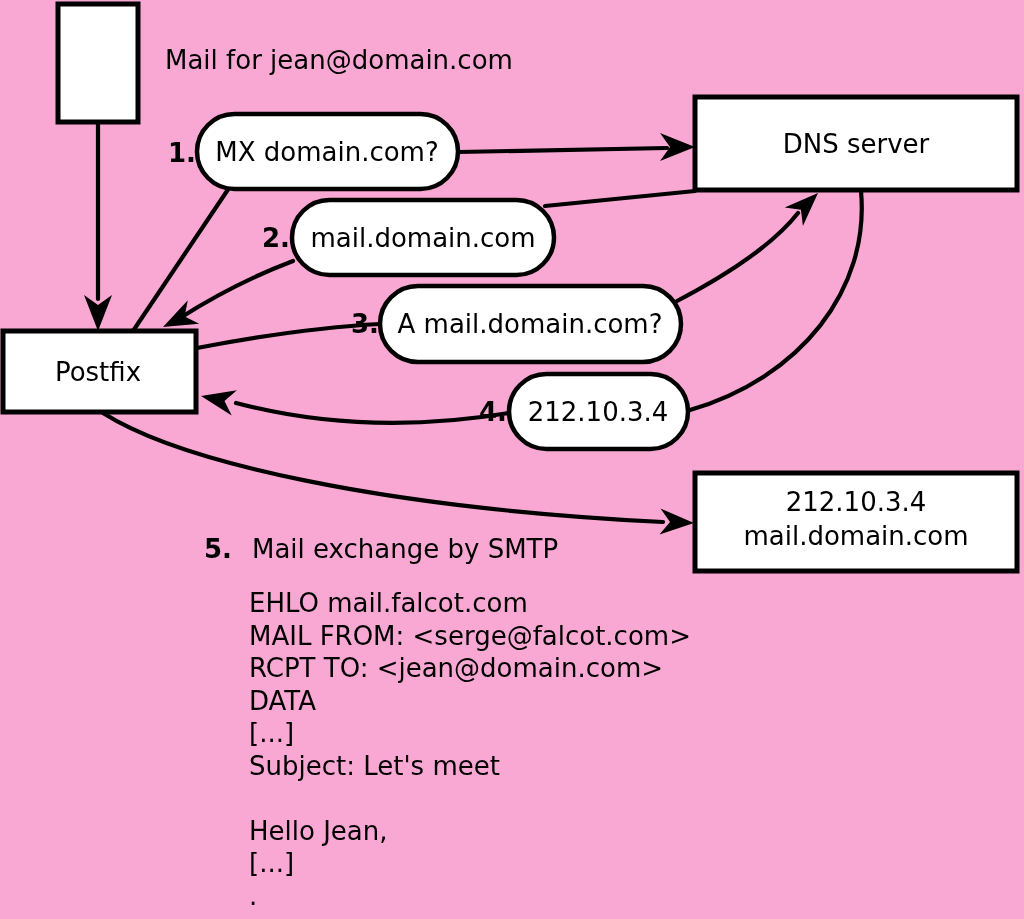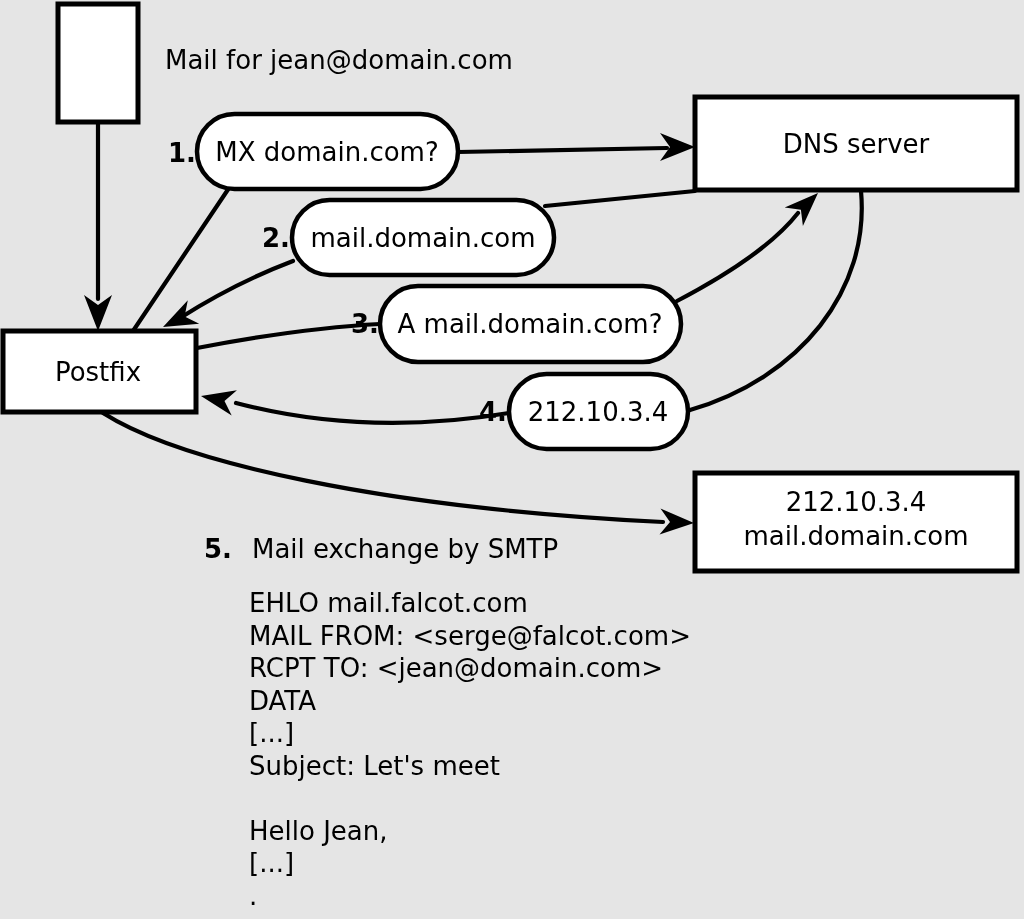--- a/index.html
+++ b/index.html
@@ -1,20 +1,20 @@
 <!DOCTYPE html>
 <html><head>
 <meta charset="utf-8">
 <style>
   html, body { margin: 0; padding: 0; }
   .stage {
     position: relative;
     width: 1024px;
     height: 919px;
-    background: #e5e5e5;
+    background: #f9a8d4;
     overflow: hidden;
     font-family: "DejaVu Sans", "Liberation Sans", sans-serif;
   }
   svg { position: absolute; left: 0; top: 0; }
   .node   { fill: #ffffff; stroke: #000000; stroke-width: 5; }
   .pill   { fill: #ffffff; stroke: #000000; stroke-width: 4.5; }
   .stem   { fill: none; stroke: #000000; stroke-width: 4.2; stroke-linecap: round; }
   .head   { fill: #000000; stroke: none; }
   text    { fill: #000000; font-size: 26px; font-family: "DejaVu Sans", "Liberation Sans", sans-serif; }
   .num    { font-weight: bold; }

